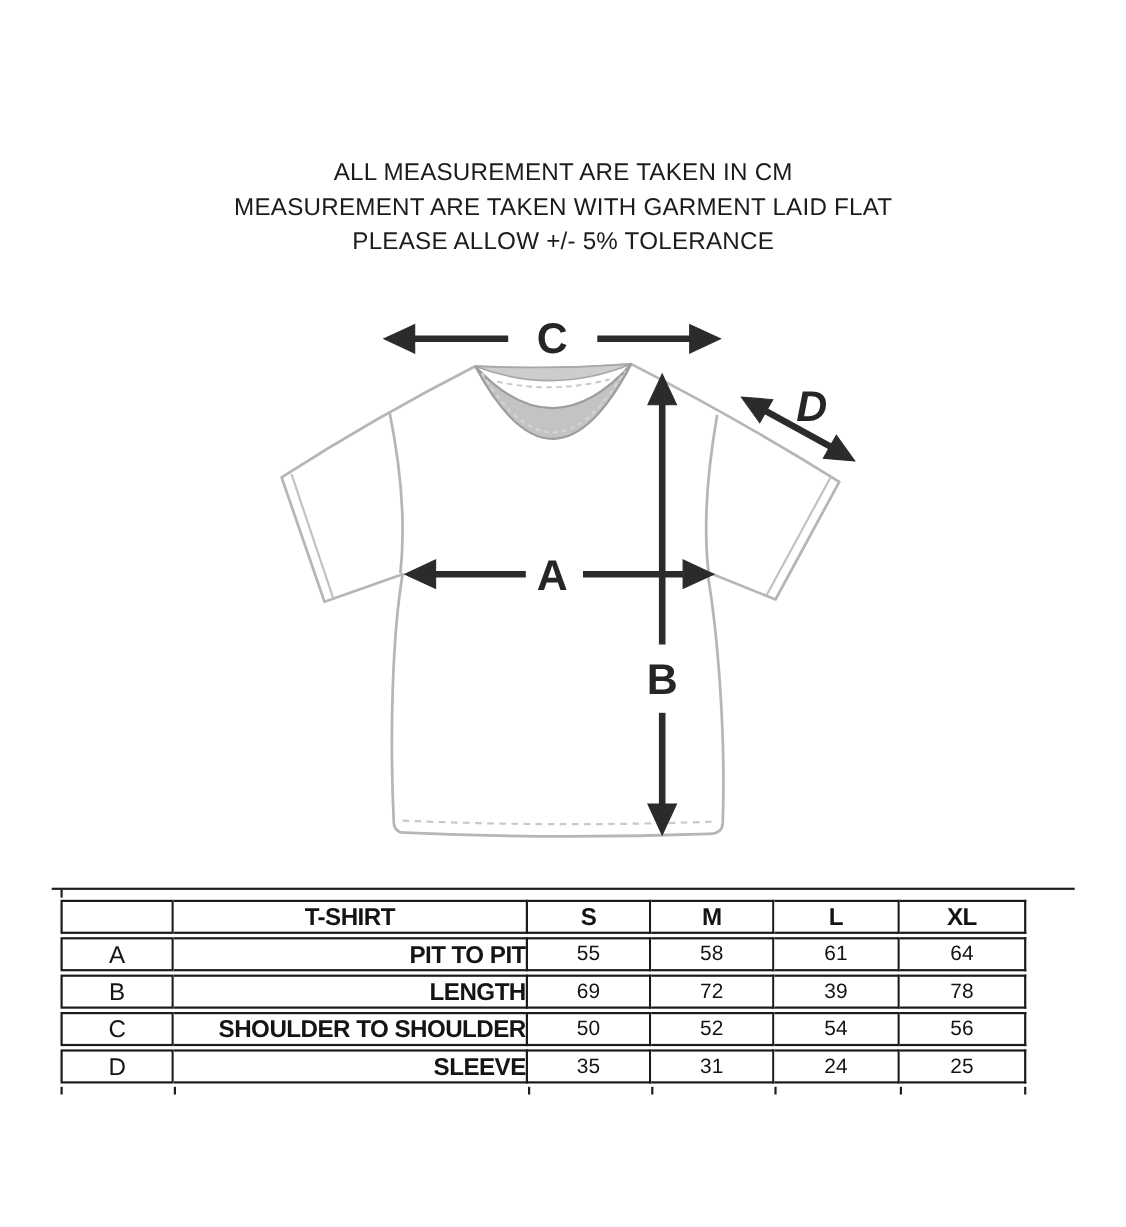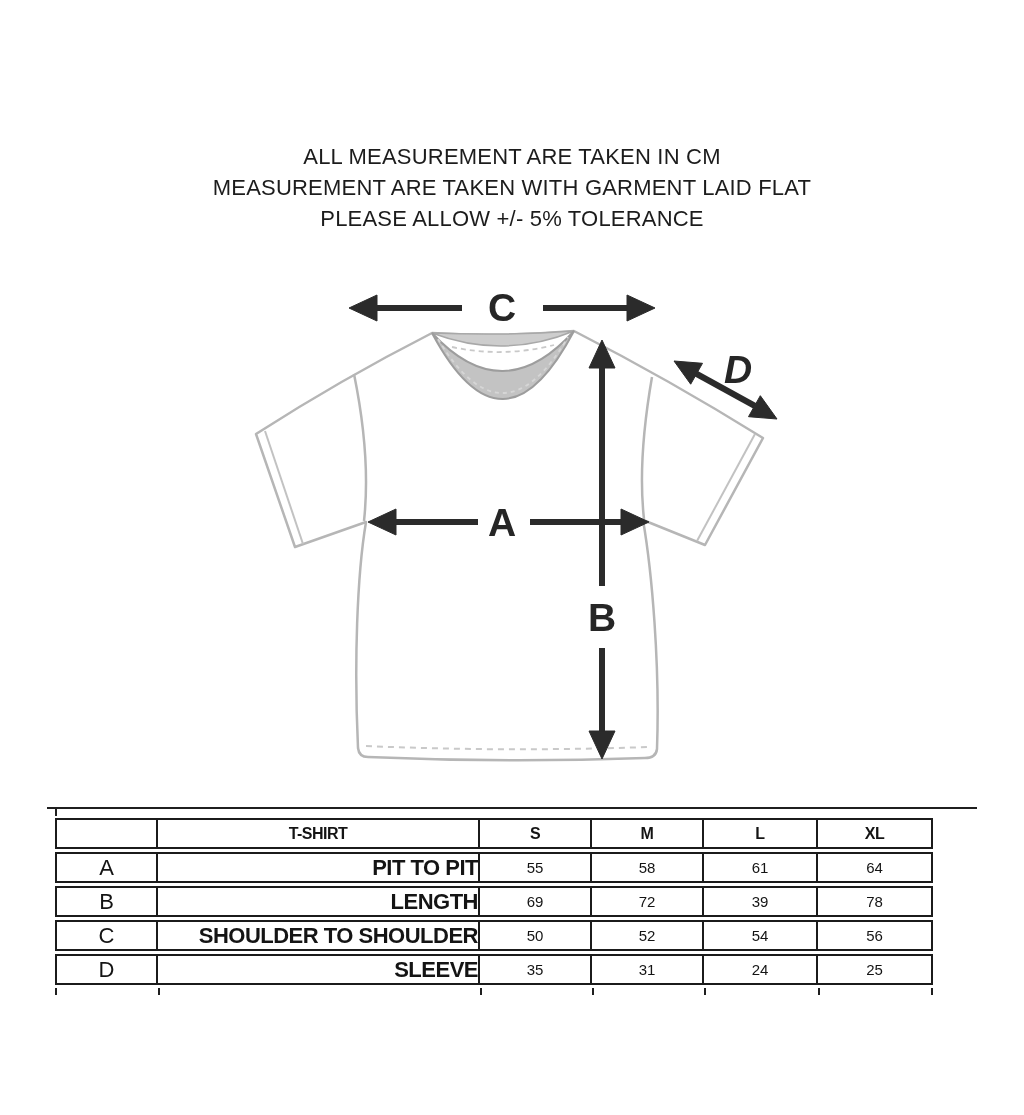--- a/index.html
+++ b/index.html
@@ -57,24 +57,24 @@
     border-top: 2px solid #1b1b1b;
     border-bottom: 2px solid #1b1b1b;
     border-right: 2px solid #1b1b1b;
     border-left: 0;
     background: #ffffff;
     vertical-align: middle;
     white-space: nowrap;
     overflow: hidden;
   }
   table.size-table td:first-child { border-left: 2px solid #1b1b1b; }
-  td.hdr { font-weight: 700; font-size: 16px; letter-spacing: -0.5px; text-align: center; }
+  td.hdr { font-weight: 700; font-size: 22px; letter-spacing: -0.5px; text-align: center; }
   td.key  { font-weight: 400; font-size: 22px; text-align: center; }
   td.lbl  { font-weight: 700; font-size: 22px; letter-spacing: -0.5px; text-align: right; padding-left: 7px; }
-  td.val  { font-weight: 400; font-size: 15px; text-align: center; }
+  td.val  { font-weight: 400; font-size: 19px; text-align: center; }
   
   .crop-line-top {
     position: absolute;
     left: 47px; top: 807px;
     width: 930px; height: 2px;
     background: #1f1f1f;
   }
   .crop-stub-topleft {
     position: absolute;
     left: 55px; top: 809px;

